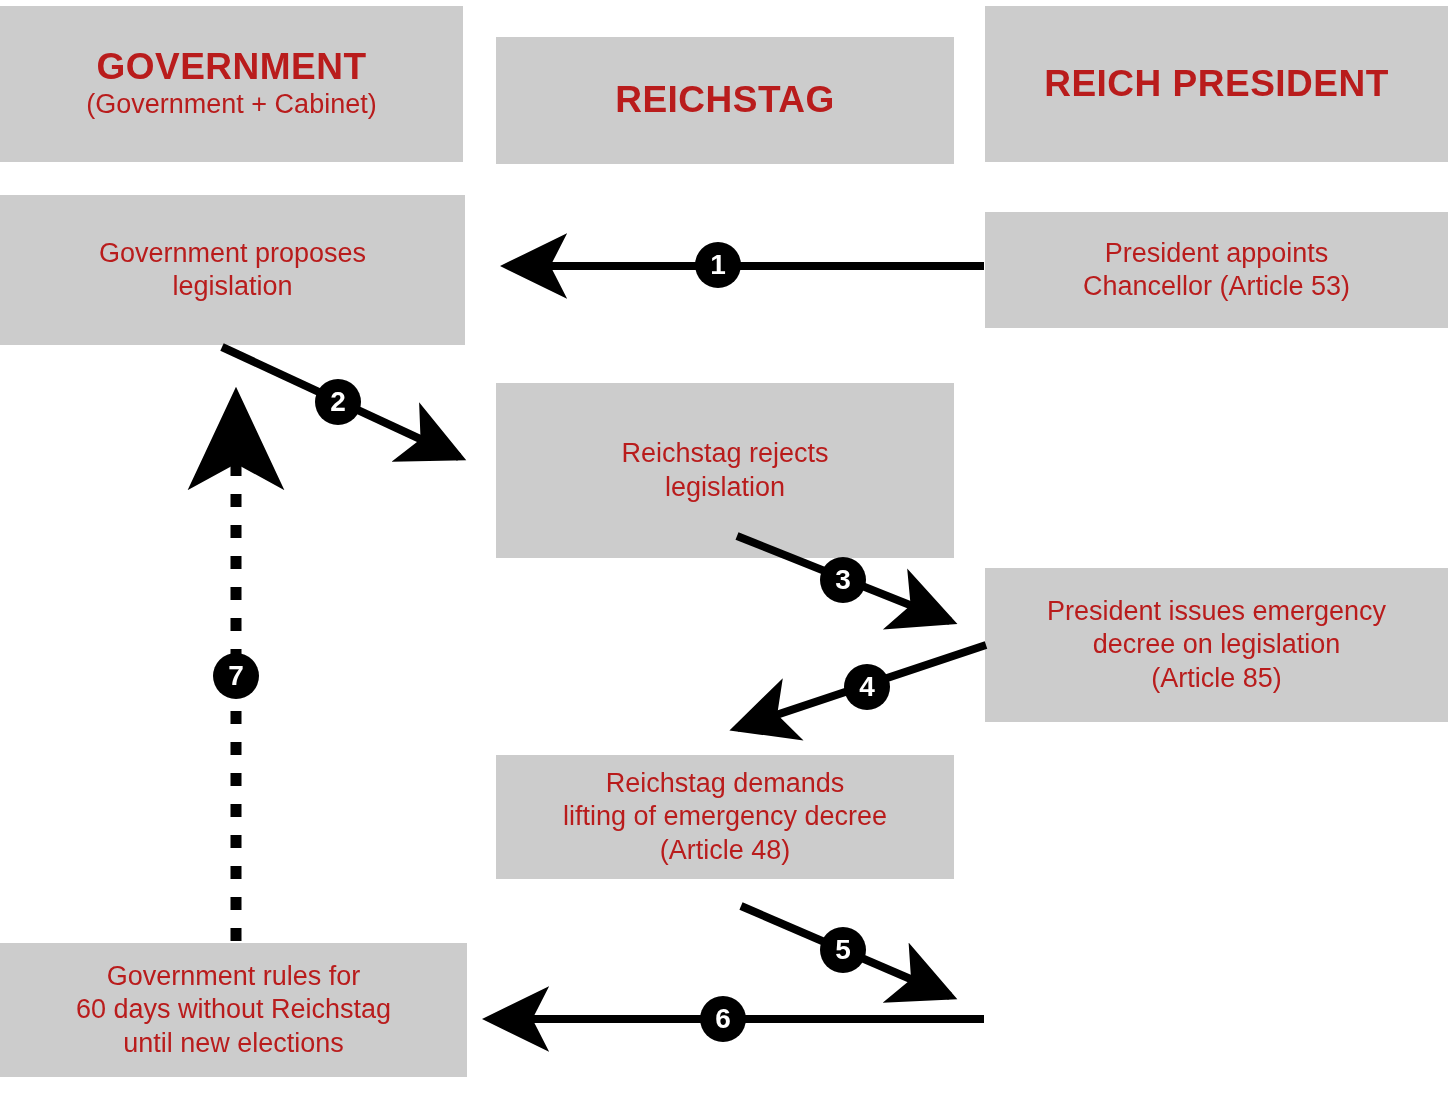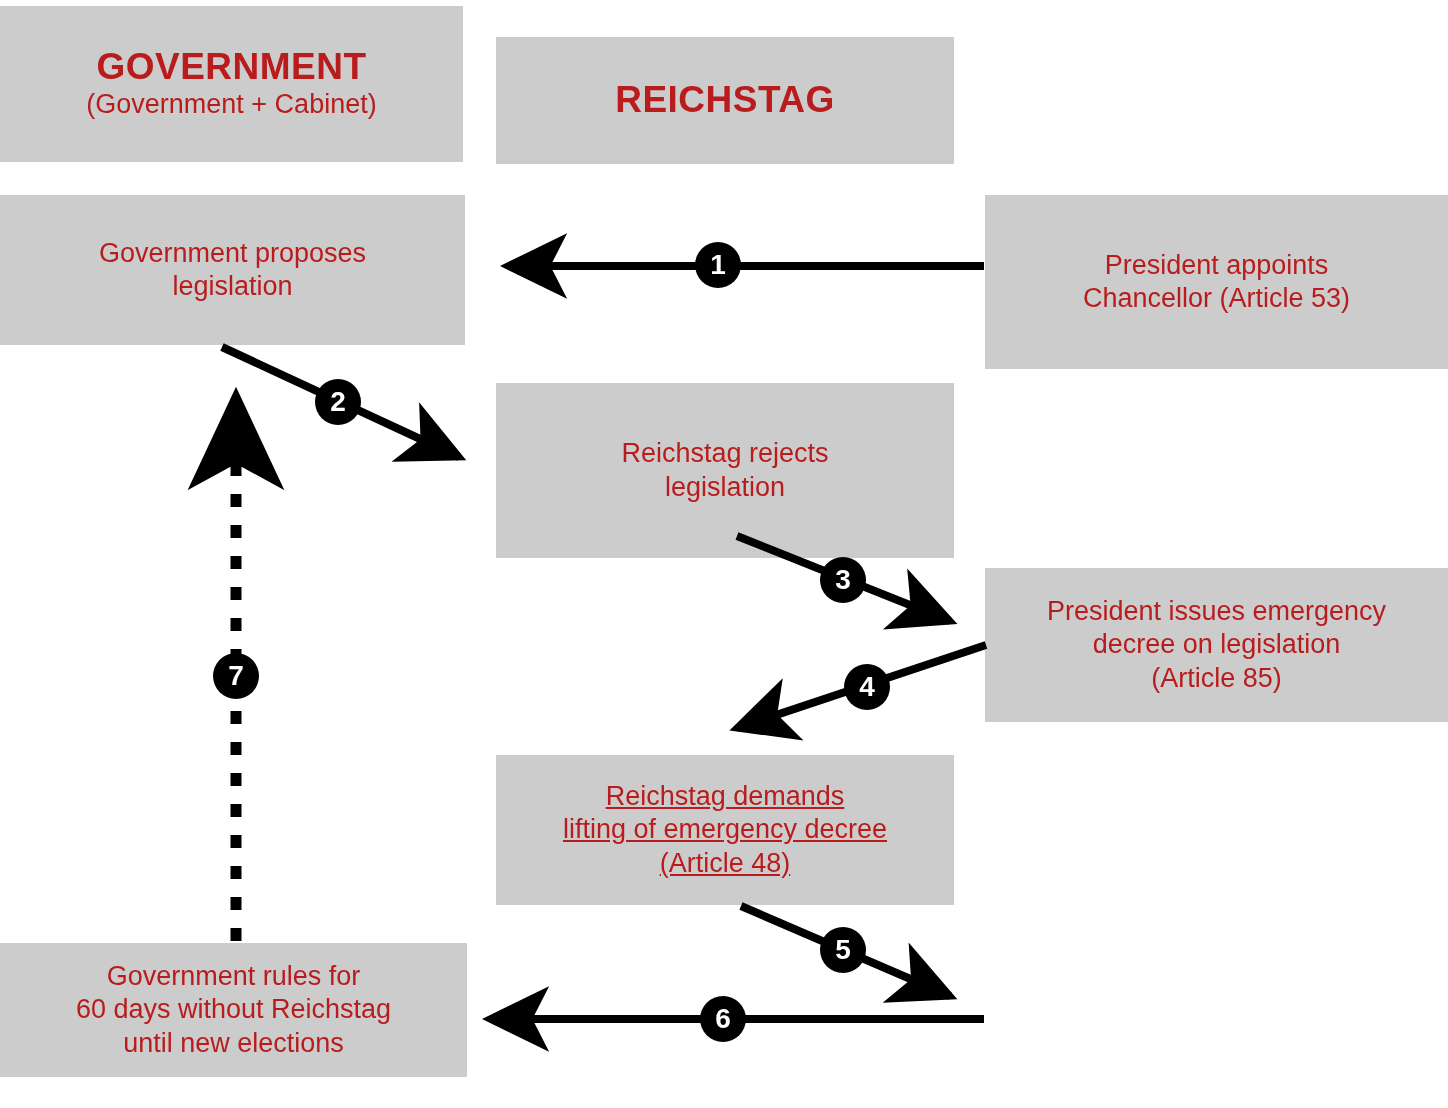--- a/index.html
+++ b/index.html
@@ -64,43 +64,46 @@
 
   <div class="box" style="left:0px;top:6px;width:463px;height:156px;">
     <div class="hdr-main">GOVERNMENT</div>
     <div class="hdr-sub">(Government + Cabinet)</div>
   </div>
 
   <div class="box" style="left:496px;top:6px;width:458px;height:127px;margin-top:31px;">
     <div class="hdr-main">REICHSTAG</div>
   </div>
 
+  <div class="box" style="left:985px;top:6px;width:463px;height:156px;">
+    <div class="hdr-main">REICH PRESIDENT</div>
+  </div>
 
   <div class="box" style="left:0px;top:195px;width:465px;height:150px;">
     <div class="body-text">Government proposes
 legislation</div>
   </div>
 
-  <div class="box" style="left:985px;top:195px;width:463px;height:174px;">
+  <div class="box" style="left:985px;top:212px;width:463px;height:116px;">
     <div class="body-text">President appoints
 Chancellor (Article 53)</div>
   </div>
 
   <div class="box" style="left:496px;top:383px;width:458px;height:175px;">
     <div class="body-text">Reichstag rejects
 legislation</div>
   </div>
 
   <div class="box" style="left:985px;top:568px;width:463px;height:154px;">
     <div class="body-text">President issues emergency
 decree on legislation
 (Article 85)</div>
   </div>
 
-  <div class="box" style="left:496px;top:755px;width:458px;height:150px;text-decoration:underline;">
+  <div class="box" style="left:496px;top:755px;width:458px;height:124px;">
     <div class="body-text">Reichstag demands
 lifting of emergency decree
 (Article 48)</div>
   </div>
 
   <div class="box" style="left:0px;top:943px;width:467px;height:134px;text-align:center;">
     <div class="body-text">Government rules for
 60 days without Reichstag
 until new elections</div>
   </div>

